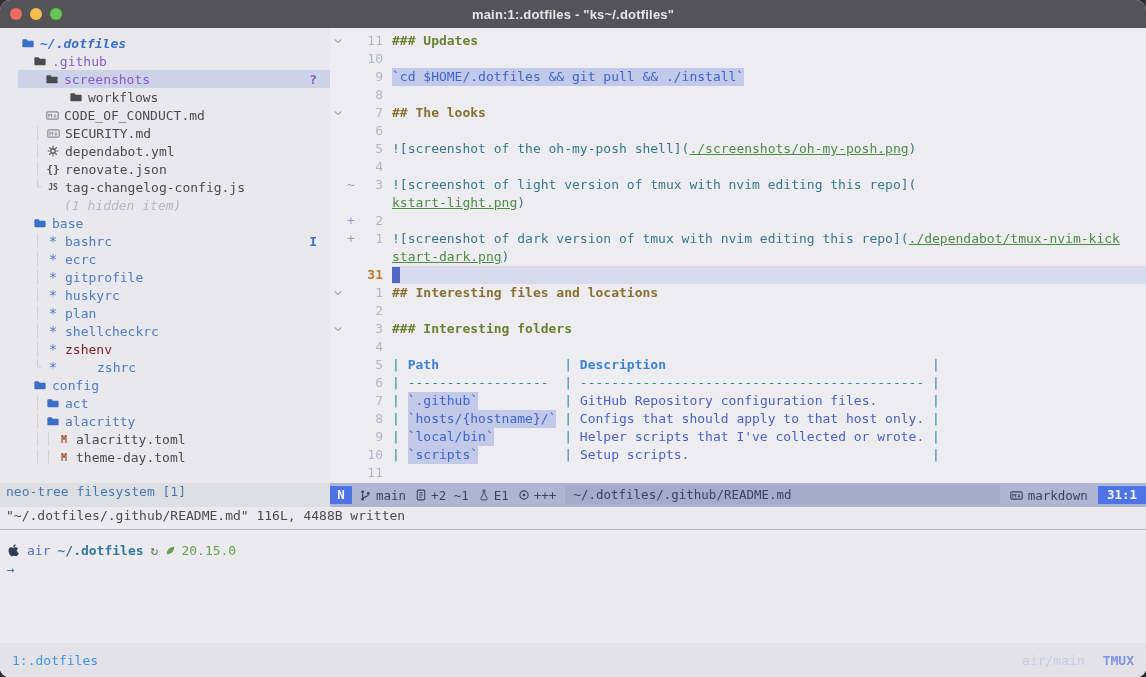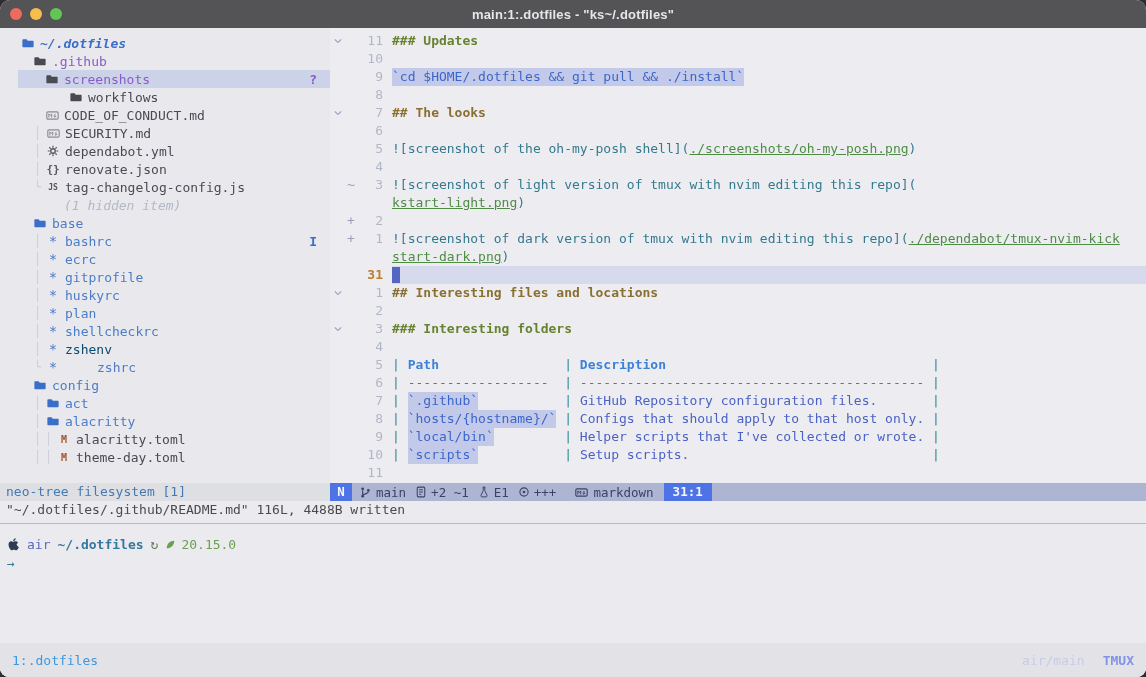--- a/index.html
+++ b/index.html
@@ -31,21 +31,21 @@
   .econtent{flex:1;display:flex;align-items:center;min-width:0;overflow:hidden;white-space:pre;}
   .econtent.cur{background:#D7DAEC;}
   .num-cur{color:#BE7D2A;font-weight:bold;}
   .cursor-block{width:8px;height:16px;background:#5565C2;flex:none;display:inline-block;}
   
   .h2{color:#8A7030;font-weight:bold;} .h3{color:#68822F;font-weight:bold;}
   .code{color:#3C66CC;background:#C3C9E8;} .md{color:#35798E;}
   .link{color:#4E8C46;text-decoration:underline;} .pipe{color:#2F8A9A;}
   .th{color:#3C82D8;font-weight:bold;} .desc{color:#4A62C4;} .dash{color:#2F8A9A;} .plain{color:#4A4A52;}
   
-  .statusrow{height:18px;display:flex;flex:none;}
+  .statusrow{height:24px;display:flex;flex:none;}
   .ntstatus{width:330px;flex:none;background:#DEDFE3;color:#4679B4;font-size:13px;line-height:18px;
             padding-left:6px;box-sizing:border-box;white-space:pre;}
   .lualine{flex:1;background:#AEB5D2;display:flex;align-items:center;font-size:12.5px;color:#3A4268;min-width:0;}
   .mode-badge{width:22px;height:18px;background:#4D73E6;color:#F4F6FC;font-weight:bold;text-align:center;
               line-height:18px;flex:none;margin-right:7px;}
   .sl-seg{display:inline-flex;align-items:center;gap:4px;margin-right:9px;flex:none;}
   .sl-seg .icon{display:inline-flex;align-items:center;}
   .sl-file{flex:1;background:#A5ACCB;height:18px;line-height:18px;padding-left:8px;min-width:0;
            overflow:hidden;white-space:pre;}
   .sl-ft{display:inline-flex;align-items:center;gap:5px;padding:0 10px;flex:none;}
@@ -113,21 +113,21 @@
           <div class="srow" style="padding-left: 44px;"><span class="icon"></span><span style="color: rgb(180, 184, 198); font-style: italic;">(1 hidden item)</span></div>
           <div class="srow" style="padding-left: 32px;"><span class="icon" style="color: rgb(58, 110, 200);"><svg width="12" height="12" viewBox="0 0 16 16">
                 <path fill="currentColor" d="M1.5 3h4.6l1.6 2h6.8c.6 0 1 .4 1 1v6.5c0 .6-.4 1-1 1h-13c-.6 0-1-.4-1-1V4c0-.6.4-1 1-1z"></path>
               </svg></span><span style="color: rgb(74, 124, 200);">base</span></div>
           <div class="srow" style="padding-left: 34px;"><span class="guide">│</span><span class="icon" style="color: rgb(74, 124, 200);"><span style="font-size:14px;line-height:10px">*</span></span><span style="color: rgb(74, 124, 200);">bashrc</span><span class="badges"><span style="color: rgb(58, 110, 200);">I</span></span></div>
           <div class="srow" style="padding-left: 34px;"><span class="guide">│</span><span class="icon" style="color: rgb(74, 124, 200);"><span style="font-size:14px;line-height:10px">*</span></span><span style="color: rgb(74, 124, 200);">ecrc</span></div>
           <div class="srow" style="padding-left: 34px;"><span class="guide">│</span><span class="icon" style="color: rgb(74, 124, 200);"><span style="font-size:14px;line-height:10px">*</span></span><span style="color: rgb(74, 124, 200);">gitprofile</span></div>
           <div class="srow" style="padding-left: 34px;"><span class="guide">│</span><span class="icon" style="color: rgb(74, 124, 200);"><span style="font-size:14px;line-height:10px">*</span></span><span style="color: rgb(74, 124, 200);">huskyrc</span></div>
           <div class="srow" style="padding-left: 34px;"><span class="guide">│</span><span class="icon" style="color: rgb(74, 124, 200);"><span style="font-size:14px;line-height:10px">*</span></span><span style="color: rgb(74, 124, 200);">plan</span></div>
           <div class="srow" style="padding-left: 34px;"><span class="guide">│</span><span class="icon" style="color: rgb(74, 124, 200);"><span style="font-size:14px;line-height:10px">*</span></span><span style="color: rgb(74, 124, 200);">shellcheckrc</span></div>
-          <div class="srow" style="padding-left: 34px;"><span class="guide">│</span><span class="icon" style="color: rgb(74, 124, 200);"><span style="font-size:14px;line-height:10px">*</span></span><span style="color: #0c4a6e;">zshenv</span></div>
+          <div class="srow" style="padding-left: 34px;"><span class="guide">│</span><span class="icon" style="color: rgb(74, 124, 200);"><span style="font-size:14px;line-height:10px">*</span></span><span style="color: #7f1d1d;">zshenv</span></div>
           <div class="srow" style="padding-left: 34px;"><span class="guide">└</span><span class="icon" style="color: rgb(74, 124, 200);"><span style="font-size:14px;line-height:10px">*</span></span><span style="color: rgb(74, 124, 200); margin-left: 32px;">zshrc</span></div>
           <div class="srow" style="padding-left: 32px;"><span class="icon" style="color: rgb(58, 110, 200);"><svg width="12" height="12" viewBox="0 0 16 16">
                 <path fill="currentColor" d="M1.5 3h4.6l1.6 2h6.8c.6 0 1 .4 1 1v6.5c0 .6-.4 1-1 1h-13c-.6 0-1-.4-1-1V4c0-.6.4-1 1-1z"></path>
               </svg></span><span style="color: rgb(74, 124, 200);">config</span></div>
           <div class="srow" style="padding-left: 34px;"><span class="guide">│</span><span class="icon" style="color: rgb(58, 110, 200);"><svg width="12" height="12" viewBox="0 0 16 16">
                 <path fill="currentColor" d="M1.5 3h4.6l1.6 2h6.8c.6 0 1 .4 1 1v6.5c0 .6-.4 1-1 1h-13c-.6 0-1-.4-1-1V4c0-.6.4-1 1-1z"></path>
               </svg></span><span style="color: rgb(74, 124, 200);">act</span></div>
           <div class="srow" style="padding-left: 34px;"><span class="guide">│</span><span class="icon" style="color: rgb(58, 110, 200);"><svg width="12" height="12" viewBox="0 0 16 16">
                 <path fill="currentColor" d="M1.5 3h4.6l1.6 2h6.8c.6 0 1 .4 1 1v6.5c0 .6-.4 1-1 1h-13c-.6 0-1-.4-1-1V4c0-.6.4-1 1-1z"></path>
               </svg></span><span style="color: rgb(74, 124, 200);">alacritty</span></div>
@@ -205,20 +205,21 @@
         </span>
         <span class="sl-seg">
           <span class="icon">
               <svg width="12" height="12" viewBox="0 0 16 16" fill="none">
                 <circle cx="8" cy="8" r="5.5" stroke="currentColor" stroke-width="1.4"></circle>
                 <circle cx="8" cy="8" r="1.8" fill="currentColor"></circle>
               </svg>
             </span>
           <span>+++</span>
         </span>
+        <span class="sl-file">~/.dotfiles/.github/README.md</span>
         <span class="sl-ft">
           <span class="icon">
               <svg width="13" height="13" viewBox="0 0 16 16" fill="none">
                 <rect x="1" y="3.5" width="14" height="9" rx="1.5" stroke="currentColor" stroke-width="1.4"></rect>
                 <path d="M3.5 10.5V6l1.8 2L7 6v4.5" stroke="currentColor" stroke-width="1.2"></path>
                 <path d="M11 6v4M9.4 8.6 11 10.2l1.6-1.6" stroke="currentColor" stroke-width="1.2"></path>
               </svg>
             </span>
           <span>markdown</span>
         </span>

